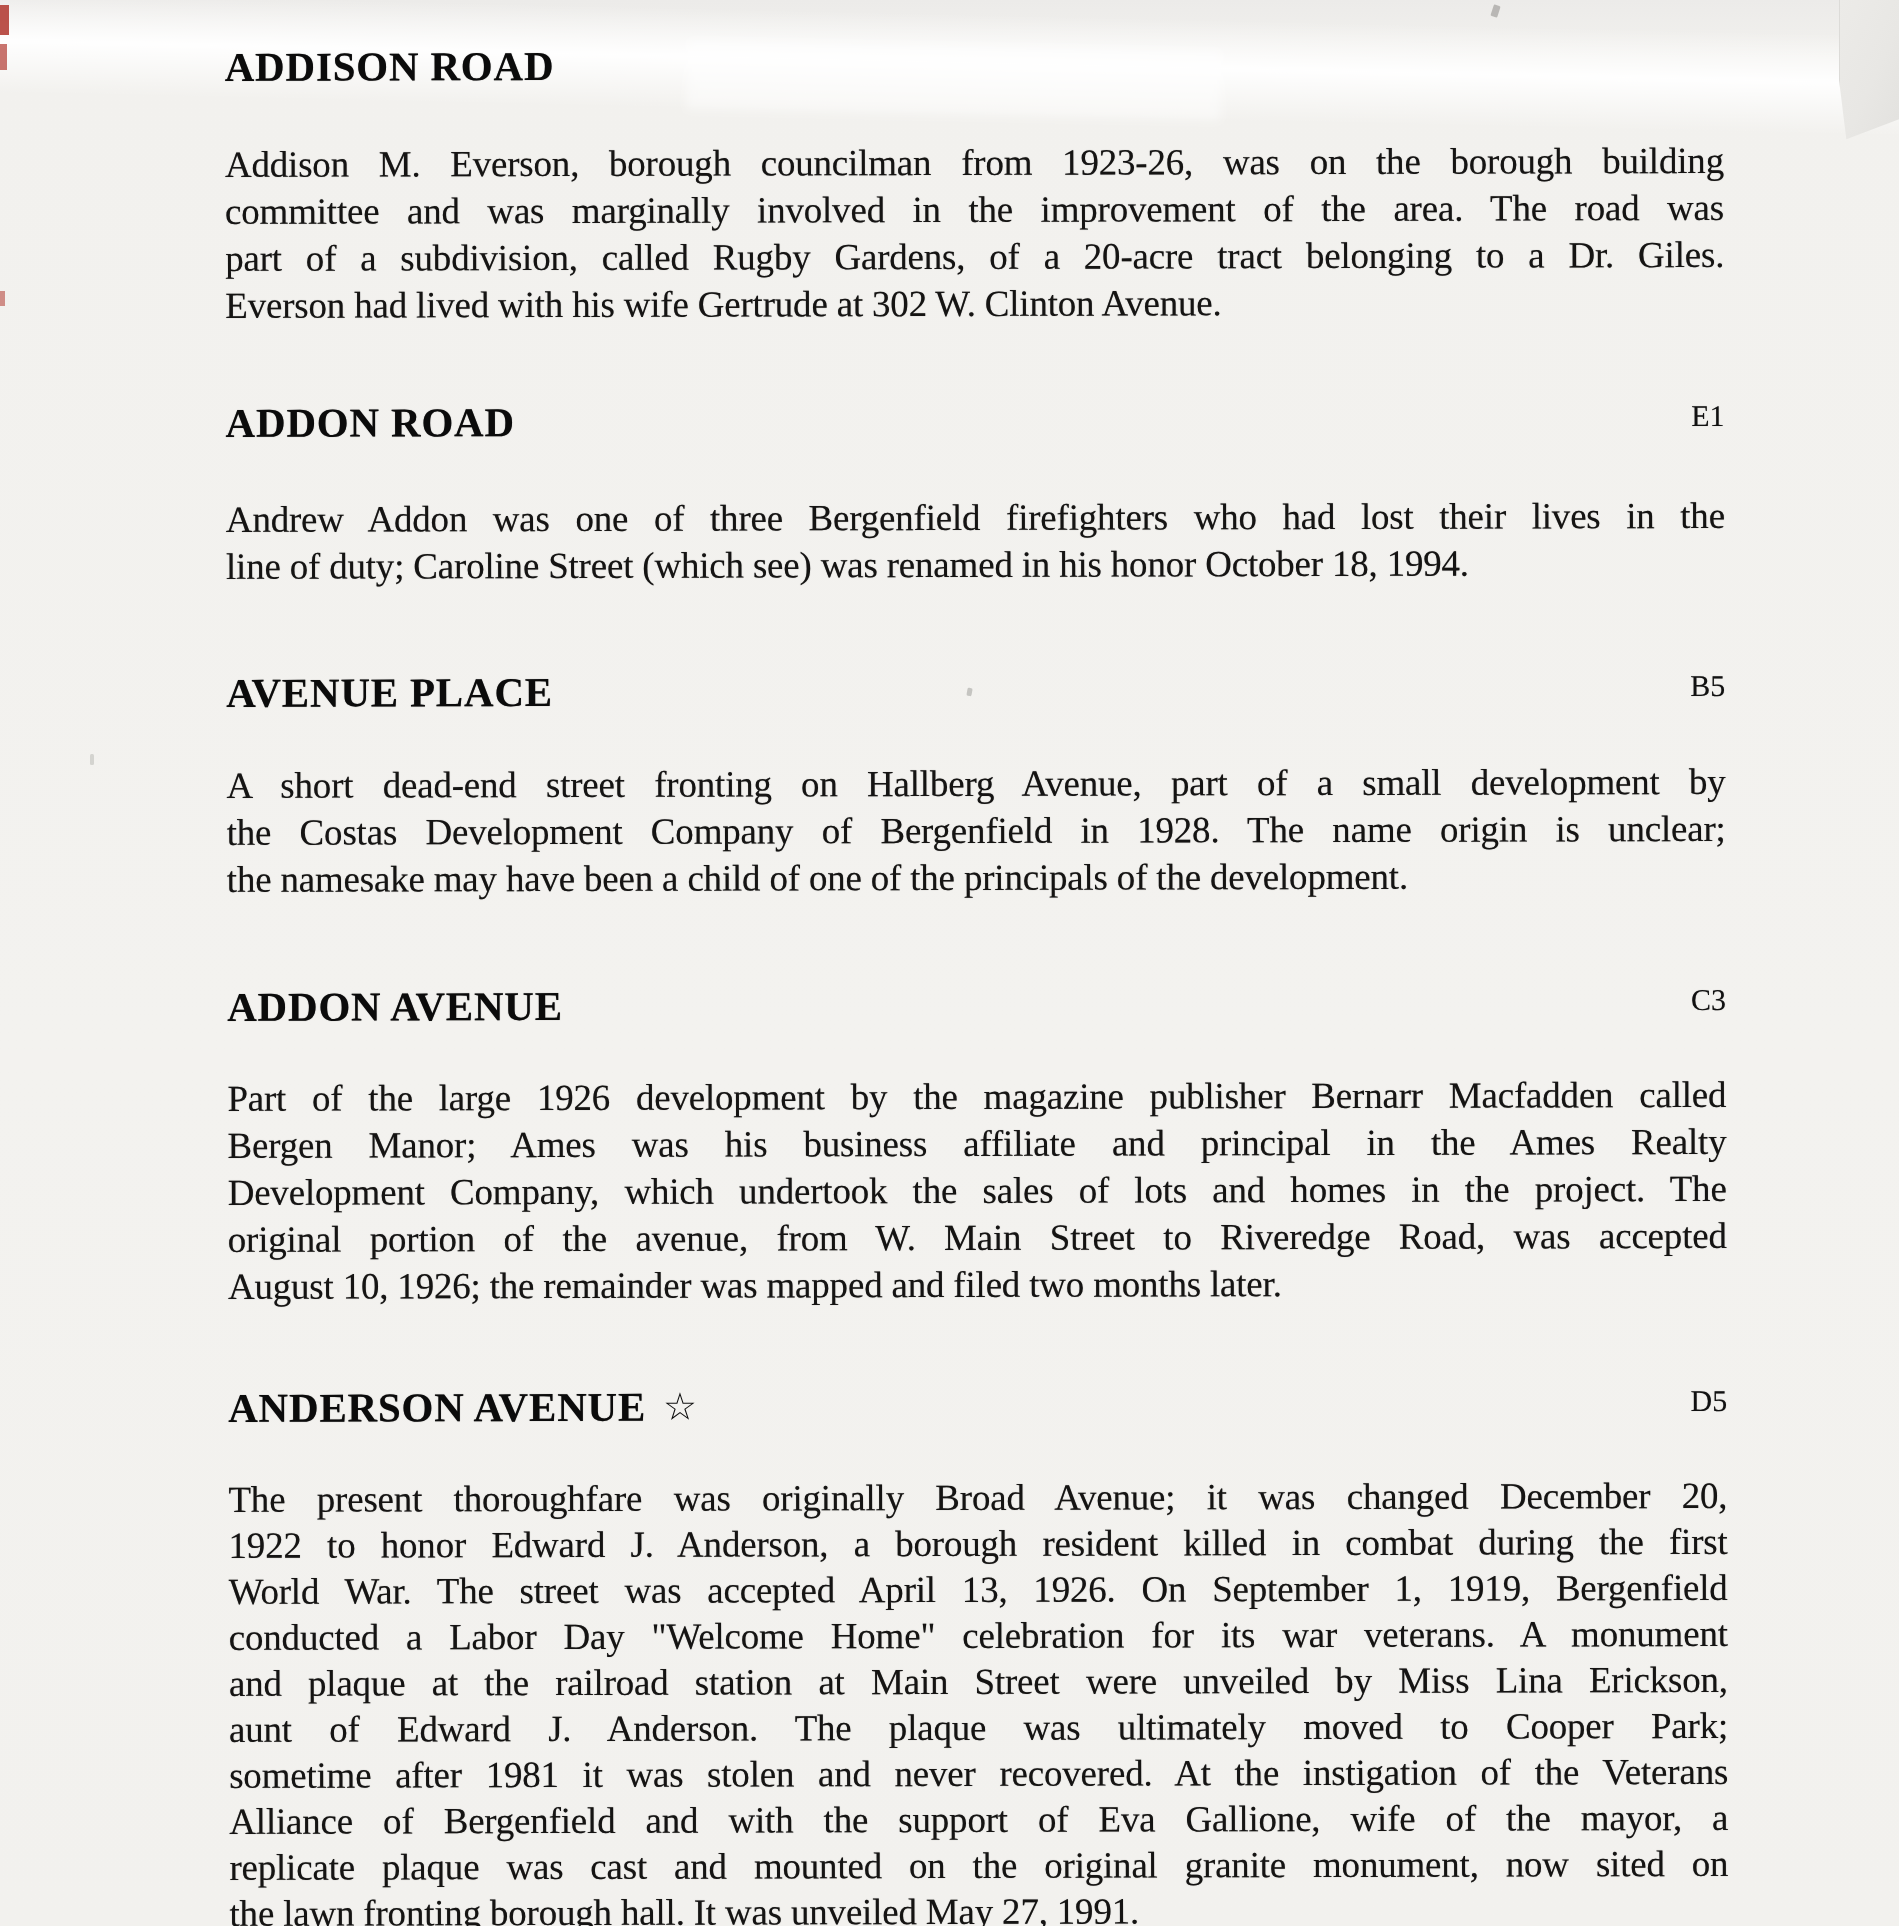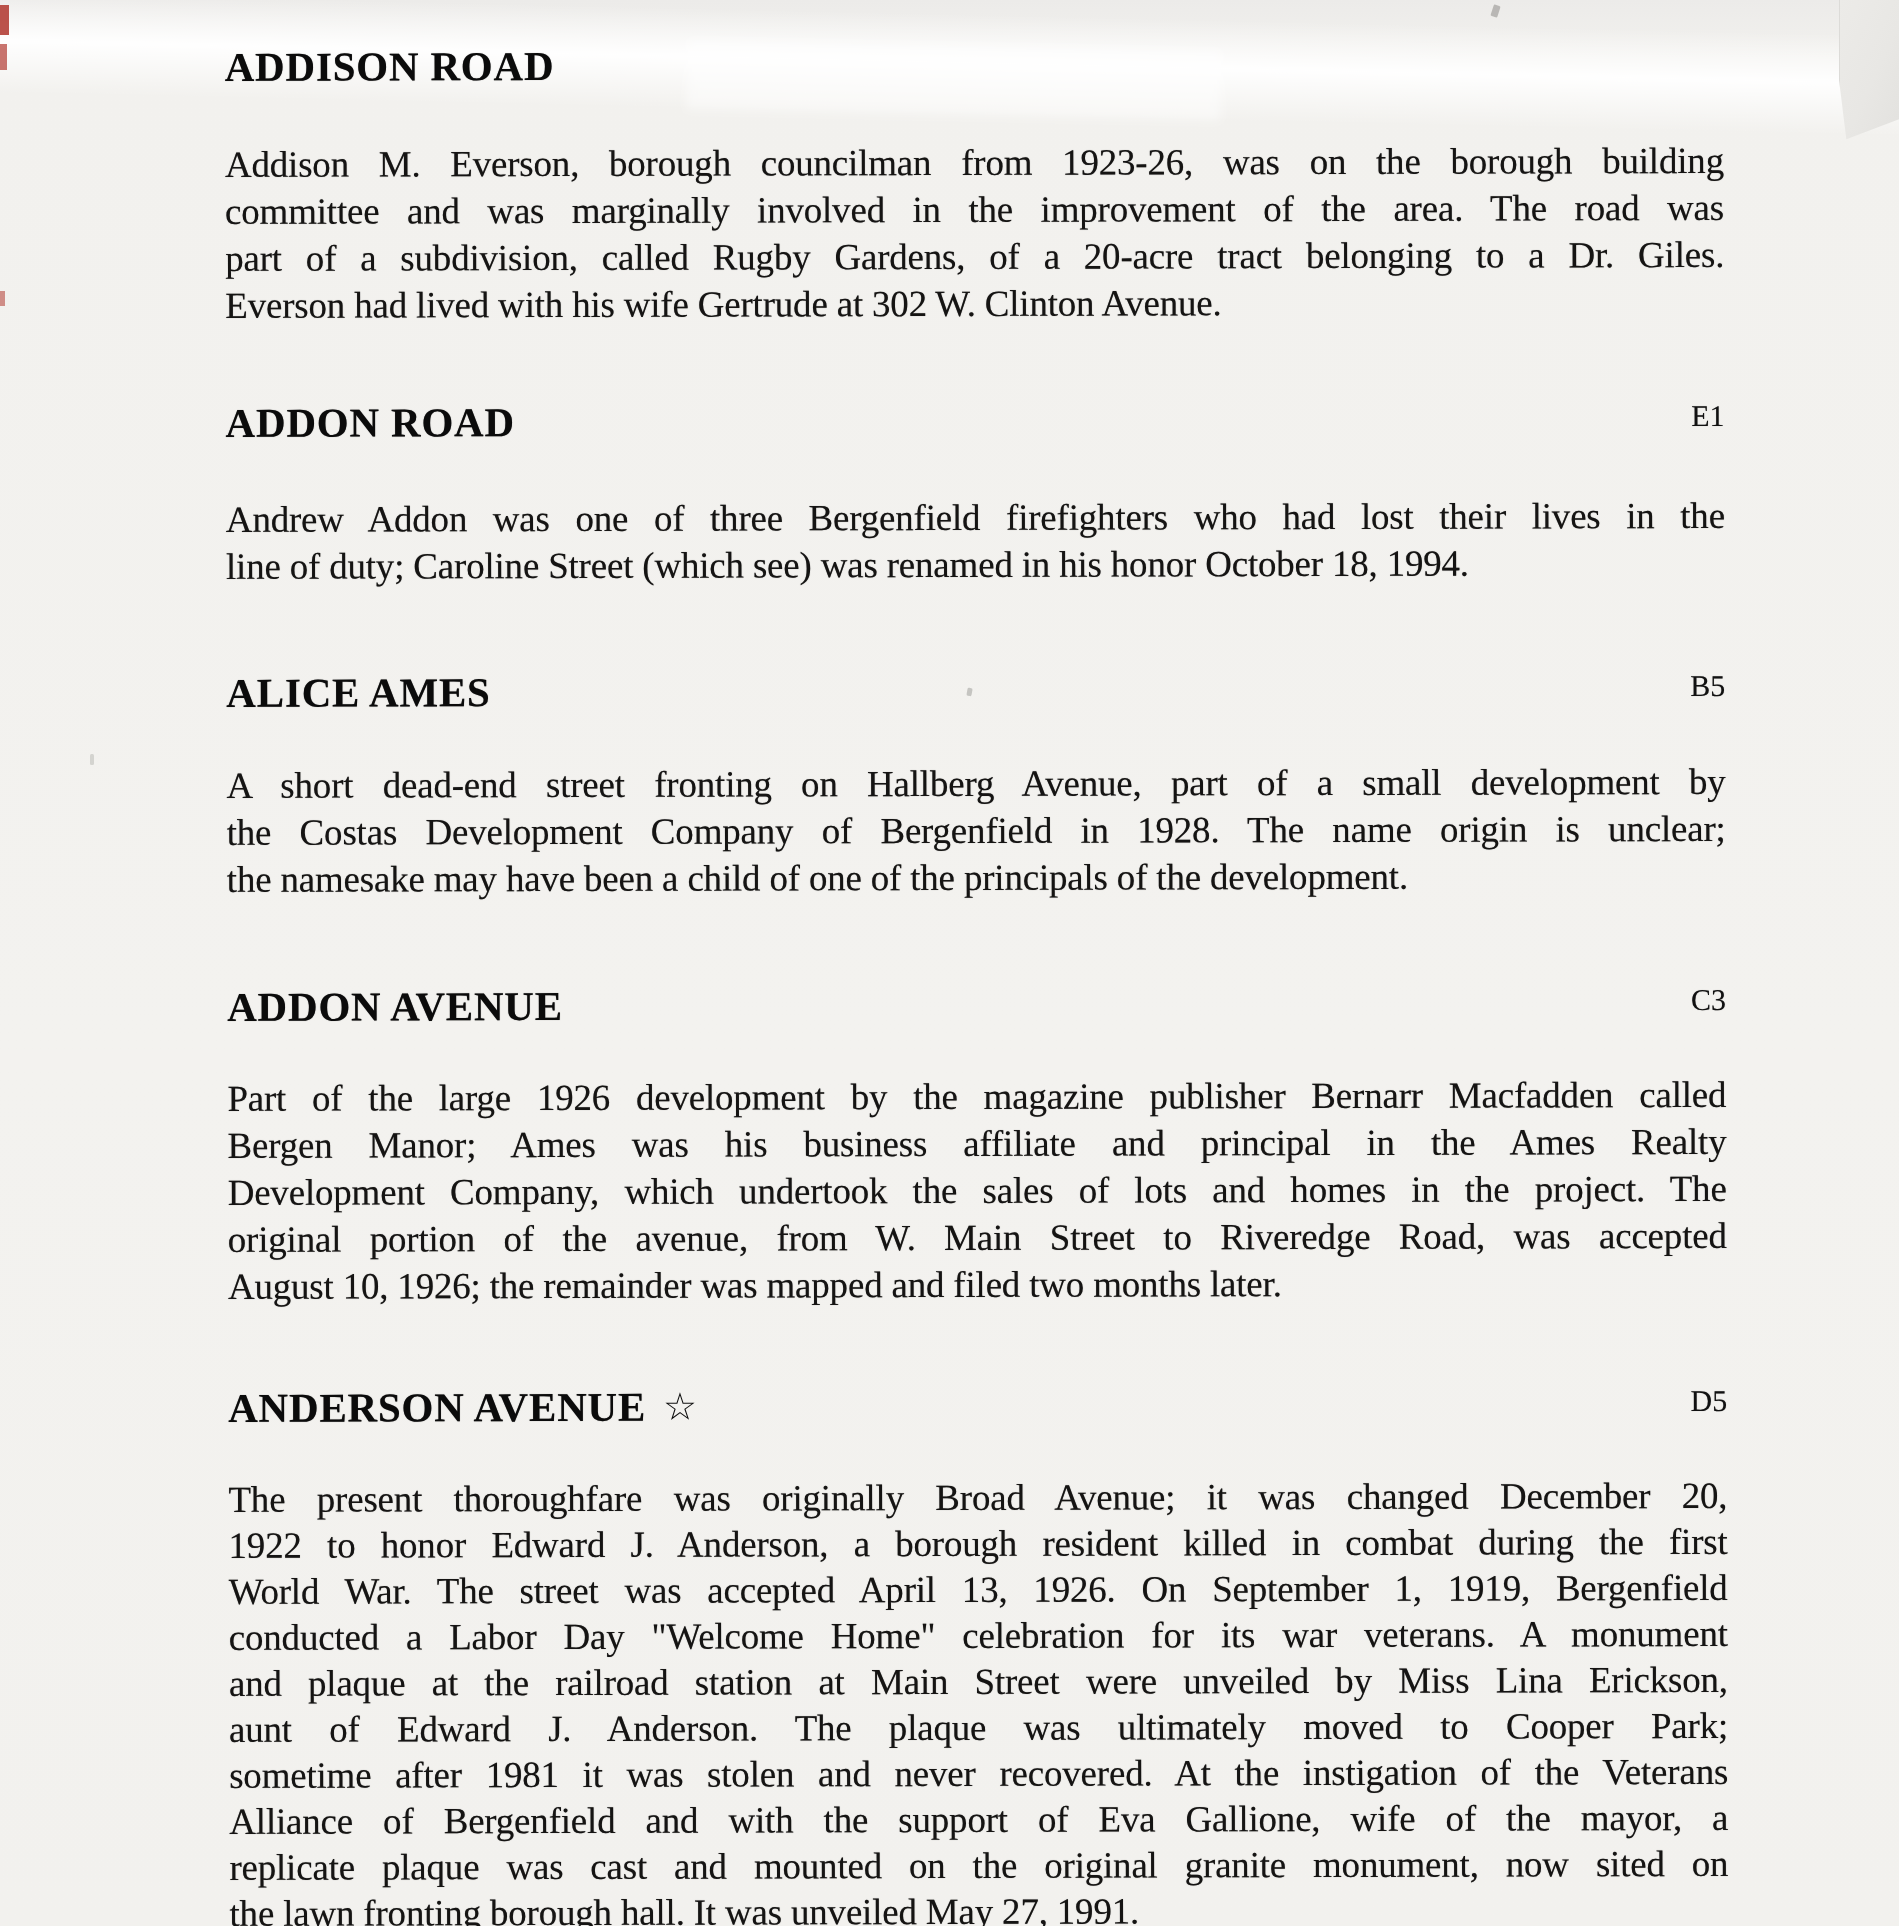--- a/index.html
+++ b/index.html
@@ -105,21 +105,21 @@
       </div>
       <span class="grid-ref">E1</span>
     </div>
     <div class="para" style="top:494px">
         <div class="line">Andrew Addon was one of three Bergenfield firefighters who had lost their lives in the</div>
         <div class="line">line of duty; Caroline Street (which see) was renamed in his honor October 18, 1994.</div>
       </div>
 
     <div class="entry-head" style="top:670px">
       <div class="title-wrap">
-        <h2 class="entry-title">ALICE AMES</h2>
+        <h2 class="entry-title">AVENUE PLACE</h2>
       </div>
       <span class="grid-ref">B5</span>
     </div>
     <div class="para" style="top:760px">
         <div class="line">A short dead-end street fronting on Hallberg Avenue, part of a small development by</div>
         <div class="line">the Costas Development Company of Bergenfield in 1928.  The name origin is unclear;</div>
         <div class="line">the namesake may have been a child of one of the principals of the development.</div>
       </div>
 
     <div class="entry-head" style="top:984px">

